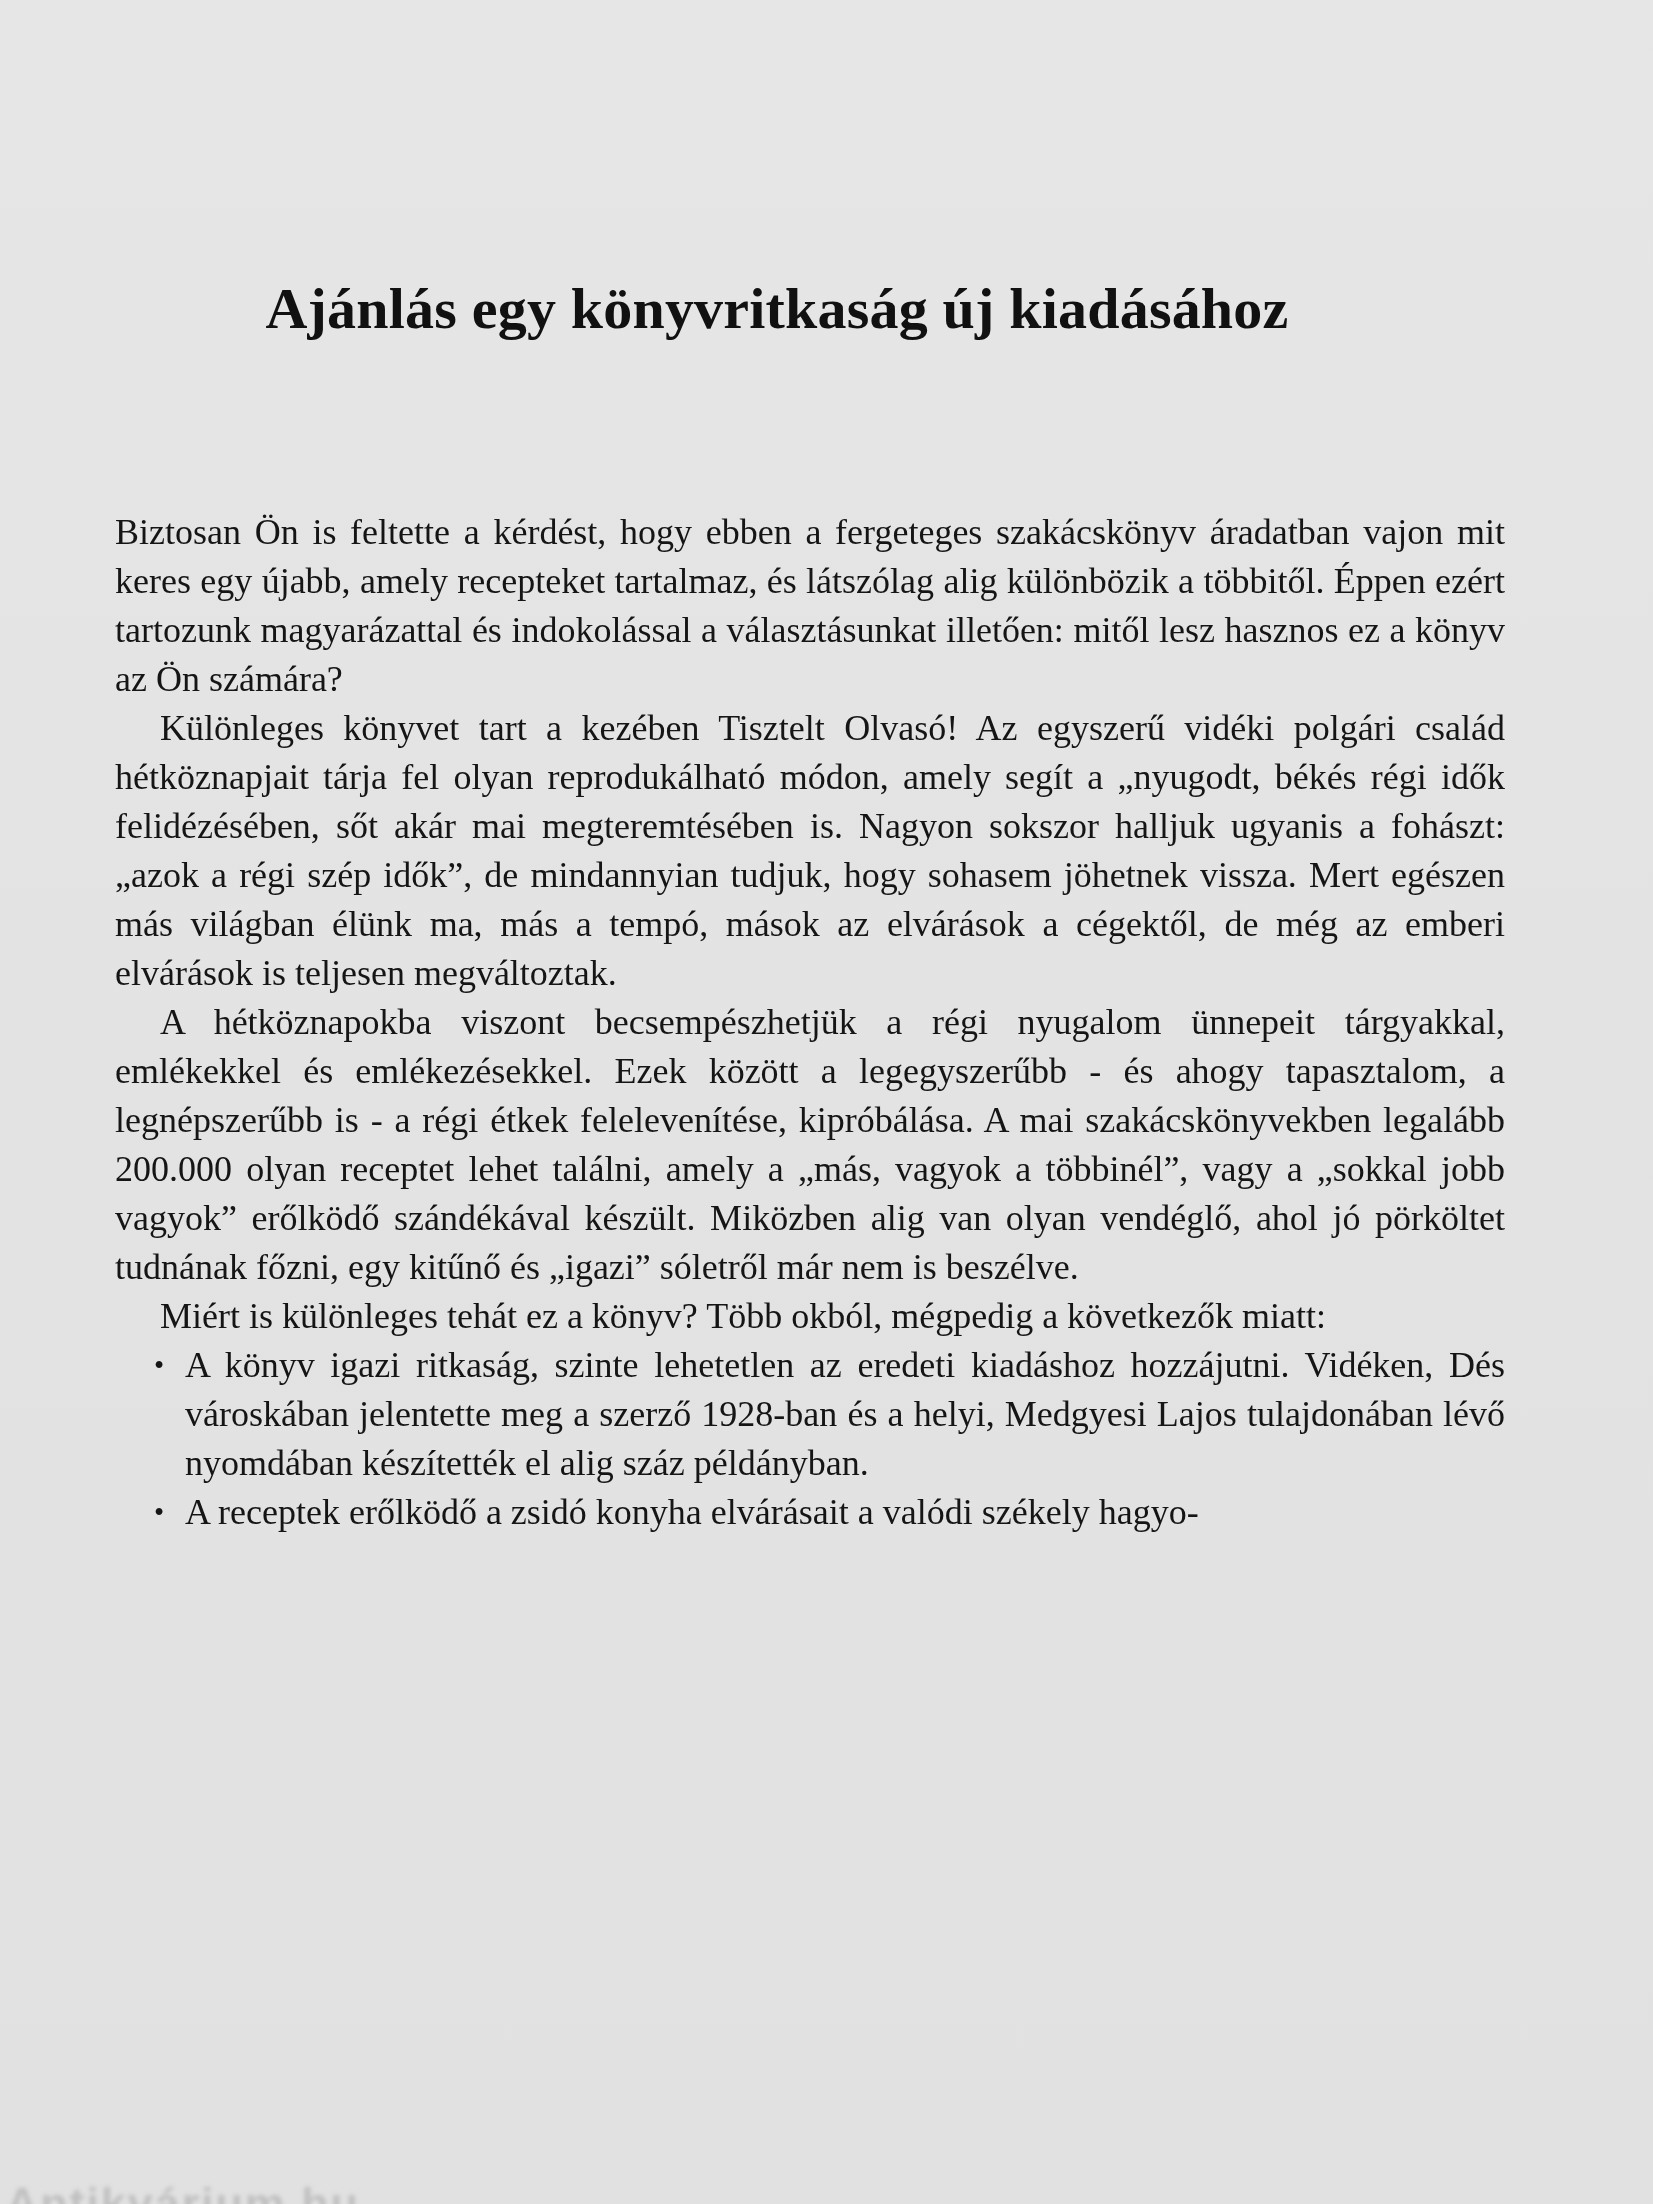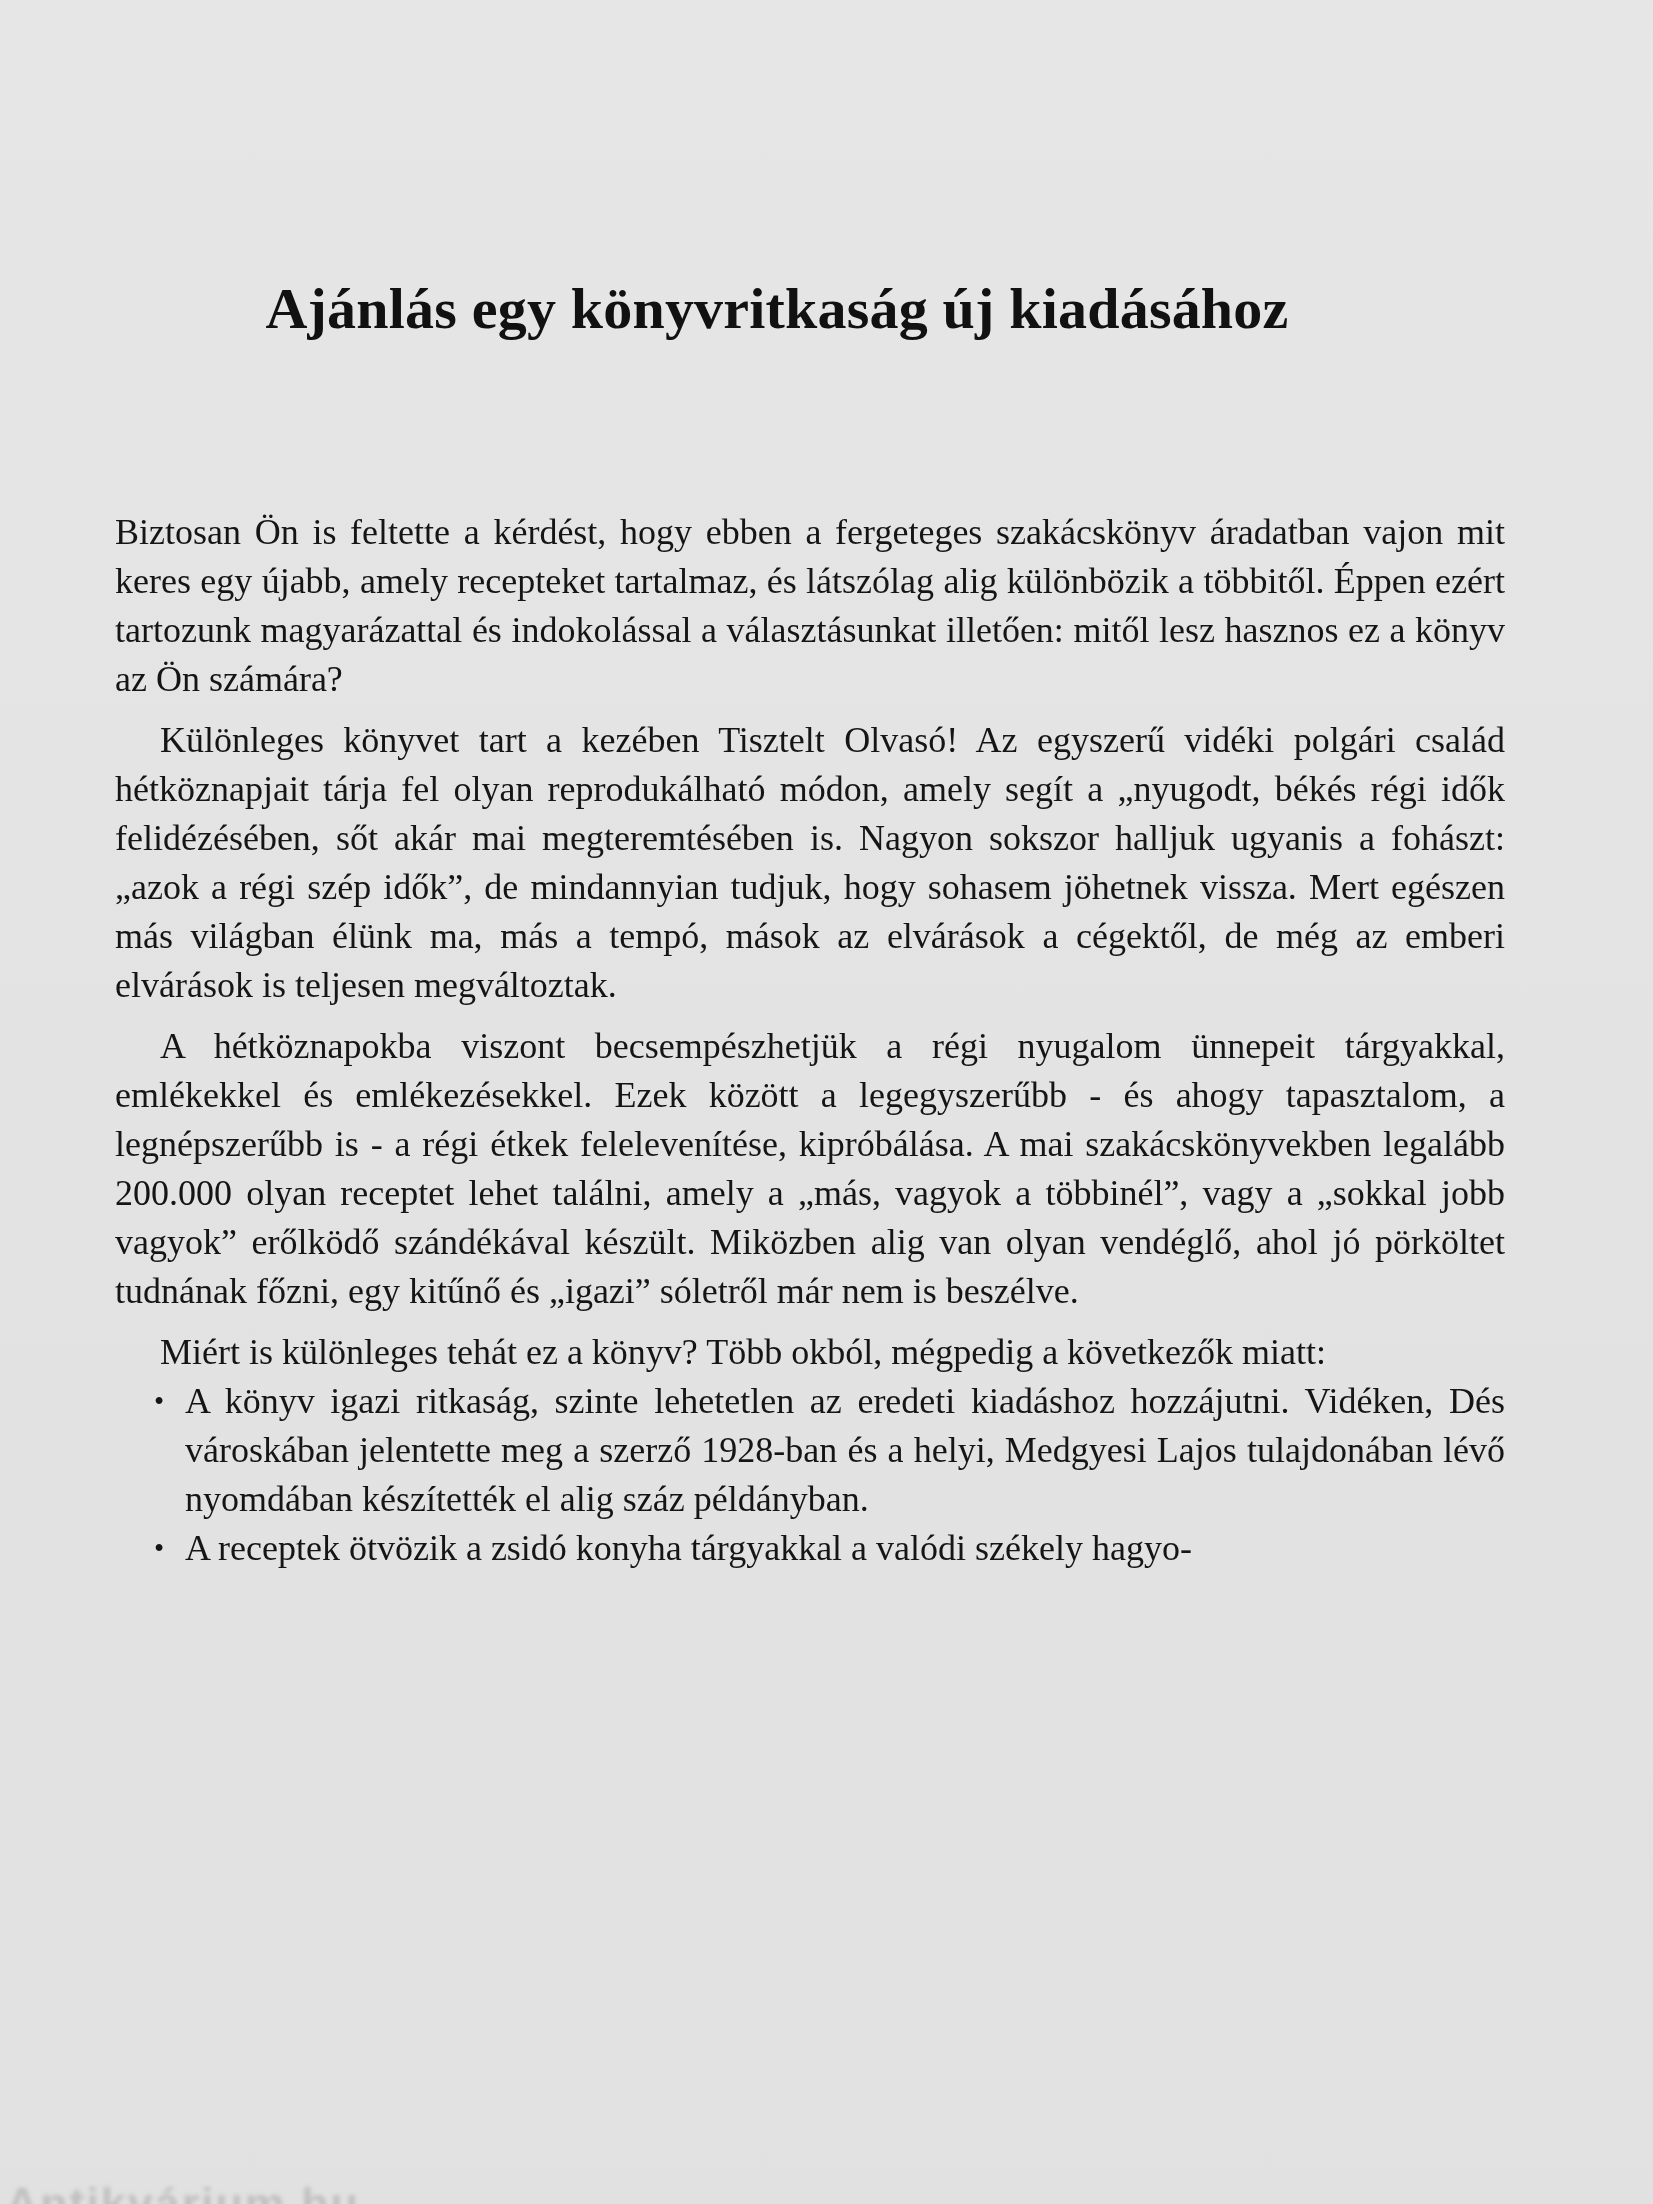--- a/index.html
+++ b/index.html
@@ -44,21 +44,21 @@
       line-height: 49px;
       text-align: justify;
     }
     .body-text p {
       margin: 0;
       text-align: justify;
       text-align-last: left;
     }
     .body-text p.indent {
       text-indent: 45px;
-      margin-top: 12px;
+      margin-top: 0px;
     }
     .bullets {
       list-style: none;
       margin: 0;
       padding: 0;
     }
     .bullets li {
       position: relative;
       padding-left: 70px;
       text-align: justify;
@@ -95,20 +95,20 @@
     <p class="indent">A hétköznapokba viszont becsempészhetjük a régi nyugalom ünnepeit tárgyakkal, emlékekkel és emlékezésekkel. Ezek között a legegyszerűbb - és ahogy tapasztalom, a legnépszerűbb is - a régi étkek felelevenítése, kipróbálása. A mai szakácskönyvekben legalább 200.000 olyan receptet lehet találni, amely a „más, vagyok a többinél”, vagy a „sokkal jobb vagyok” erőlködő szándékával készült. Miközben alig van olyan vendéglő, ahol jó pörköltet tudnának főzni, egy kitűnő és „igazi” sóletről már nem is beszélve.</p>
     <p class="indent">Miért is különleges tehát ez a könyv? Több okból, mégpedig a következők miatt:</p>
 
     <ul class="bullets">
       <li>
         <span class="bullet">•</span>
         <span>A könyv igazi ritkaság, szinte lehetetlen az eredeti kiadáshoz hozzájutni. Vidéken, Dés városkában jelentette meg a szerző 1928-ban és a helyi, Medgyesi Lajos tulajdonában lévő nyomdában készítették el alig száz példányban.</span>
       </li>
       <li>
         <span class="bullet">•</span>
-        <span>A receptek ötvözik a zsidó konyha tárgyakkal a valódi székely hagyo-</span>
+        <span>A receptek erőlködő a zsidó konyha elvárásait a valódi székely hagyo-</span>
       </li>
     </ul>
   </div>
 
   <div class="watermark">Antikvárium.hu</div>
 </div>
 
 
 </body></html>

